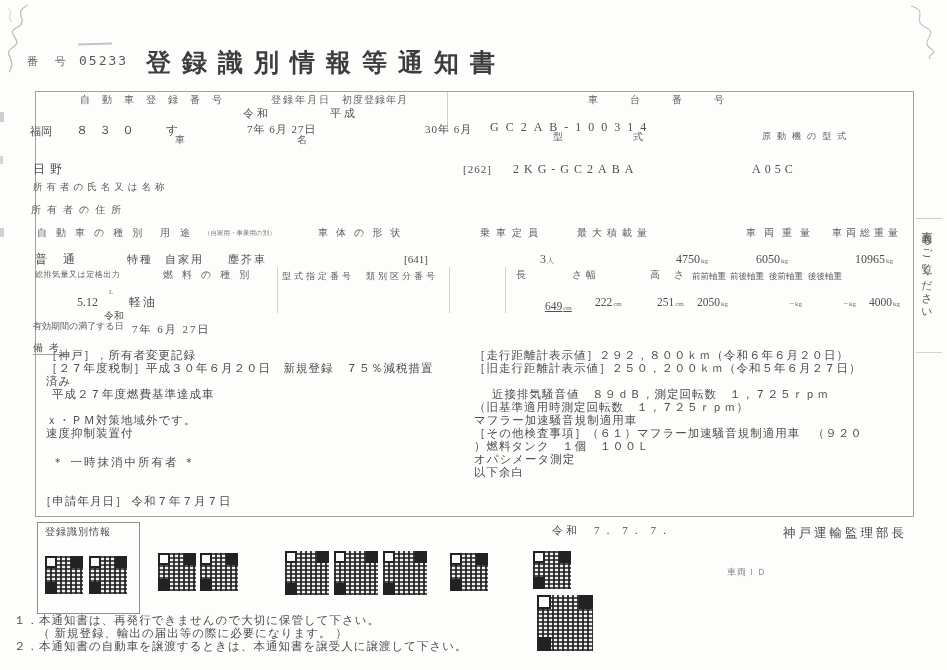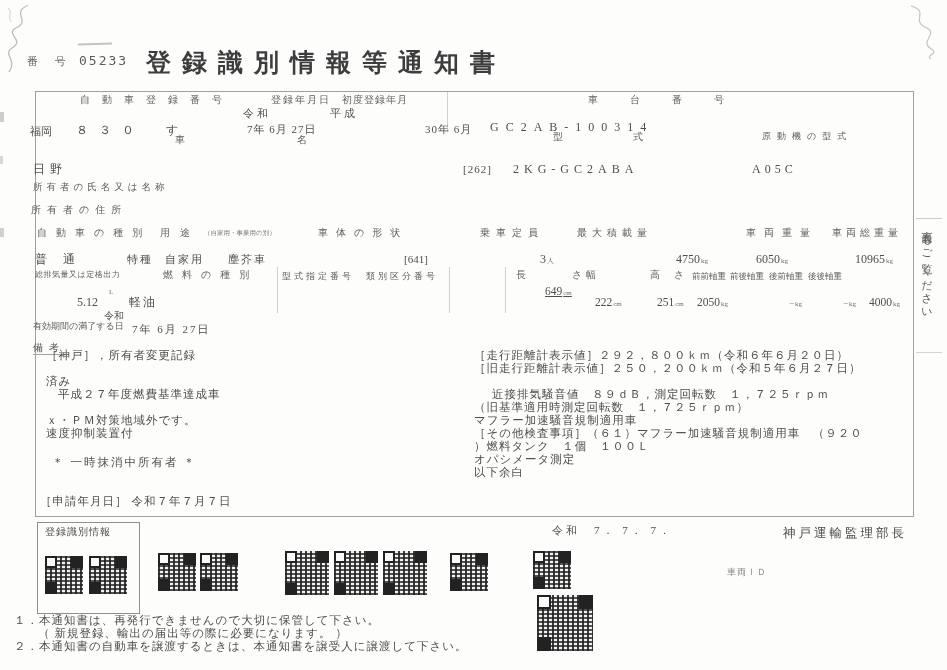--- a/index.html
+++ b/index.html
@@ -80,38 +80,38 @@
   .height-label{left:650px;top:270px;font-size:10px;letter-spacing:14px;color:#606060;}
   .axle-ff-label{left:692px;top:272px;font-size:8.5px;color:#606060;}
   .axle-fr-label{left:730px;top:272px;font-size:8.5px;color:#606060;}
   .axle-rf-label{left:769px;top:272px;font-size:8.5px;color:#606060;}
   .axle-rr-label{left:808px;top:272px;font-size:8.5px;color:#606060;}
 
   
   .displacement-unit-top{left:109px;top:289px;font-size:7px;color:#6d6d6d;}
   .displacement-value{left:77px;top:296px;font-size:12px;}
   .fuel-value{left:129px;top:296px;font-size:12px;letter-spacing:2px;}
-  .length-value{left:545px;top:286px;font-size:11.5px;text-decoration:underline;}
+  .length-value{left:545px;top:301px;font-size:11.5px;text-decoration:underline;}
   .width-value{left:595px;top:297px;font-size:11.5px;}
   .height-value{left:657px;top:297px;font-size:11.5px;}
   .axle-ff-value{left:697px;top:297px;font-size:11.5px;}
   .axle-fr-value{left:789px;top:299px;font-size:9px;color:#777;}
   .axle-rf-value{left:843px;top:299px;font-size:9px;color:#777;}
   .axle-rr-value{left:869px;top:297px;font-size:11.5px;}
 
   
   .expiry-label{left:33px;top:322px;font-size:9px;color:#606060;}
   .expiry-era{left:104px;top:311px;font-size:10px;}
   .expiry-value{left:132px;top:324px;font-size:11px;letter-spacing:2px;}
 
   
   .remarks-label{left:33px;top:343px;font-size:10px;letter-spacing:6px;color:#555;border-bottom:1px solid #a3a3a3;padding-bottom:1px;}
   .rl{font-size:11.5px;letter-spacing:1px;color:#4c4c4c;}
   .rl0{left:46px;top:350px;} .rl1{left:46px;top:363px;} .rl2{left:46px;top:376px;}
-  .rl3{left:58px;top:389px;} .rl4{left:46px;top:402px;} .rl5{left:46px;top:415px;}
+  .rl3{left:52px;top:389px;} .rl4{left:46px;top:402px;} .rl5{left:46px;top:415px;}
   .rl6{left:46px;top:428px;}
   .rr0{left:474px;top:350px;} .rr1{left:474px;top:363px;} .rr2{left:474px;top:376px;}
   .rr3{left:492px;top:389px;} .rr4{left:474px;top:402px;} .rr5{left:474px;top:415px;}
   .rr6{left:474px;top:428px;} .rr7{left:474px;top:441px;} .rr8{left:474px;top:454px;}
   .rr9{left:474px;top:467px;}
   .suspended-owner{left:52px;top:457px;font-size:11.5px;letter-spacing:2px;}
   .application-date{left:40px;top:496px;font-size:11.5px;letter-spacing:1px;}
 
   
   .qr-box{position:absolute;left:37px;top:522px;width:101px;height:90px;border:1px solid #8f8f8f;}
@@ -240,20 +240,21 @@
   <span class="e axle-fr-value"><span>−</span><span class="u">kg</span></span>
   <span class="e axle-rf-value"><span>−</span><span class="u">kg</span></span>
   <span class="e axle-rr-value"><span>4000</span><span class="u">kg</span></span>
 
   <span class="e expiry-label">有効期間の満了する日</span>
   <span class="e expiry-era">令和</span>
   <span class="e expiry-value">7年 6月 27日</span>
 
   <span class="e remarks-label">備考</span>
   <span class="e rl rl0">［神戸］，所有者変更記録</span>
+  <span class="e rl rl1">［２７年度税制］平成３０年６月２０日　新規登録　７５％減税措置</span>
   <span class="e rl rl2">済み</span>
   <span class="e rl rl3">平成２７年度燃費基準達成車</span>
   <span class="e rl rl5">ｘ・ＰＭ対策地域外です。</span>
   <span class="e rl rl6">速度抑制装置付</span>
   <span class="e rl rr0">［走行距離計表示値］２９２，８００ｋｍ（令和６年６月２０日）</span>
   <span class="e rl rr1">［旧走行距離計表示値］２５０，２００ｋｍ（令和５年６月２７日）</span>
   <span class="e rl rr3">近接排気騒音値　８９ｄＢ，測定回転数　１，７２５ｒｐｍ</span>
   <span class="e rl rr4">（旧基準適用時測定回転数　１，７２５ｒｐｍ）</span>
   <span class="e rl rr5">マフラー加速騒音規制適用車</span>
   <span class="e rl rr6">［その他検査事項］（６１）マフラー加速騒音規制適用車　（９２０</span>

